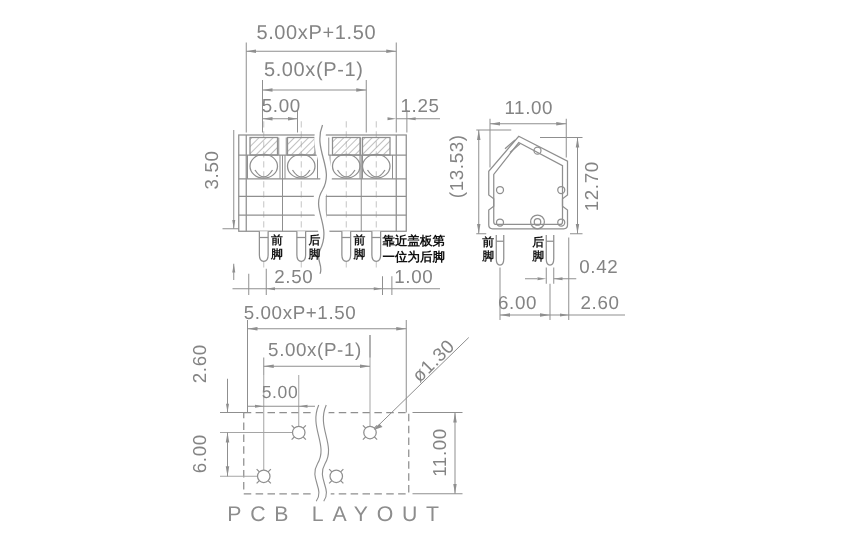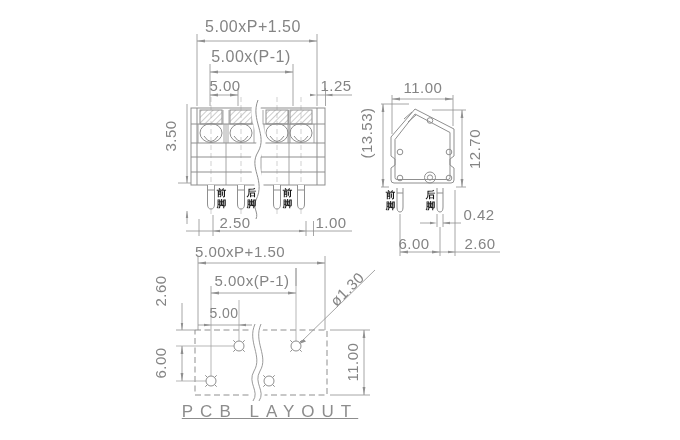--- a/index.html
+++ b/index.html
@@ -250,32 +250,36 @@
 <div class="dim s16" style="left:253px;top:27px;">5.00xP+1.50</div>
 <div class="dim s16" style="left:251px;top:57px;">5.00x(P-1)</div>
 <div class="dim s15" style="left:225px;top:85px;">5.00</div>
 <div class="dim s15" style="left:336px;top:85px;">1.25</div>
 <div class="dim s15 r90" style="left:170px;top:136px;">3.50</div>
 <div class="dim s15" style="left:235px;top:222px;">2.50</div>
 <div class="dim s15" style="left:331px;top:222px;text-align:center;">1.00</div>
 <div class="cjk-v" style="left:216px;top:188px;">前脚</div>
 <div class="cjk-v" style="left:246px;top:188px;">后脚</div>
 <div class="cjk-v" style="left:282px;top:188px;">前脚</div>
+<div class="note" style="left:306px;top:188px;">
+  <div>靠近盖板第</div>
+  <div>一位为后脚</div>
+</div>
 
 <div class="dim s15" style="left:423px;top:87px;">11.00</div>
 <div class="dim s15 r90" style="left:366px;top:133px;">(13.53)</div>
 <div class="dim s15 r90" style="left:474px;top:149px;">12.70</div>
 <div class="dim s15" style="left:479px;top:214px;">0.42</div>
 <div class="dim s15" style="left:414px;top:243px;">6.00</div>
 <div class="dim s15" style="left:480px;top:243px;">2.60</div>
 <div class="cjk-v" style="left:385px;top:190px;">前脚</div>
 <div class="cjk-v" style="left:425px;top:190px;">后脚</div>
 
 <div class="dim s15" style="left:240px;top:251px;">5.00xP+1.50</div>
 <div class="dim s15" style="left:252px;top:280px;">5.00x(P-1)</div>
 <div class="dim s14" style="left:224px;top:313px;">5.00</div>
 <div class="dim s15 r90" style="left:160px;top:291px;">2.60</div>
 <div class="dim s15 r90" style="left:160px;top:363px;">6.00</div>
 <div class="dim s15 r90" style="left:352px;top:362px;">11.00</div>
 <div class="dim s15 r45" style="left:347px;top:289px;">ø1.30</div>
-<div class="pcb-title" style="left:270px;top:412px;text-decoration:underline;">PCB LAYOUT</div>
+<div class="pcb-title" style="left:270px;top:412px;">PCB LAYOUT</div>
 
 </div>
 
 </body></html>

